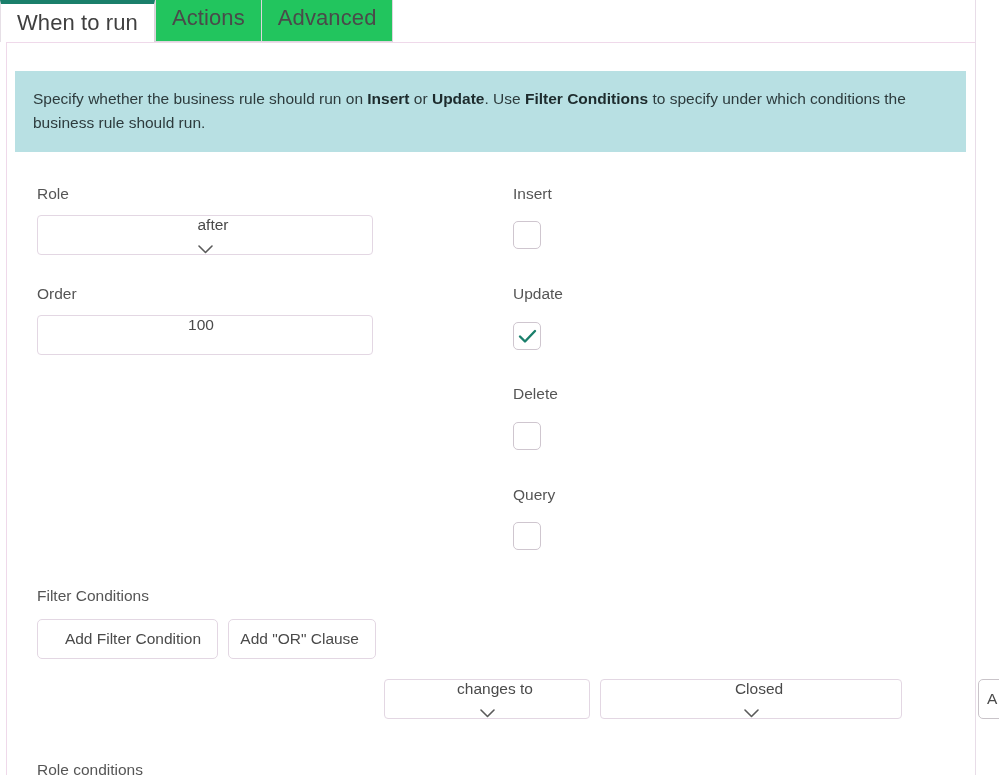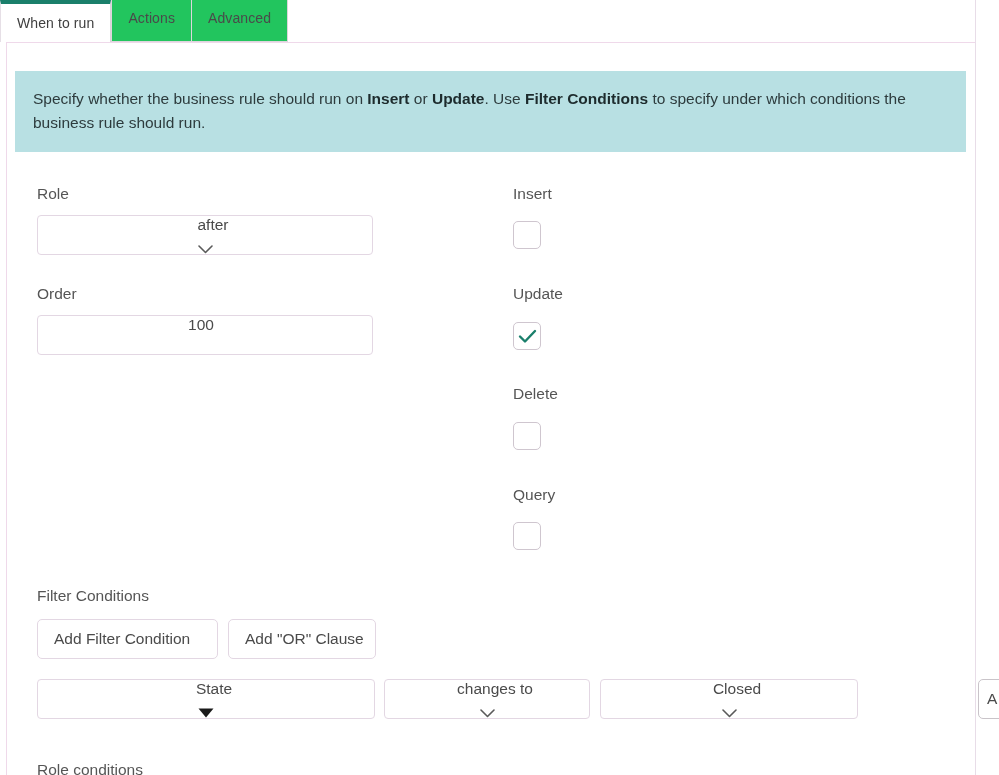--- a/index.html
+++ b/index.html
@@ -27,21 +27,21 @@
     align-items: flex-end;
     box-sizing: border-box;
   }
   .tab {
     box-sizing: border-box;
     height: 41px;
     display: flex;
     align-items: center;
     justify-content: center;
     padding: 0 16px;
-    font-size: 14px;
+    font-size: 22px;
     color: #4a4a4a;
     white-space: nowrap;
     letter-spacing: .1px;
   }
   .tab.active {
     background: #ffffff;
     border-top: 4px solid #1a7f6b;
     border-left: 1px solid #e6dfe6;
     border-right: 1px solid #d9d4d9;
     border-bottom: none;
@@ -164,21 +164,21 @@
   
   .btn {
     position: absolute;
     box-sizing: border-box;
     border: 1px solid #e3d7e3;
     border-radius: 5px;
     background: #ffffff;
     height: 40px;
     display: flex;
     align-items: center;
-    justify-content: flex-start;
+    justify-content: flex-end;
     padding: 0 16px;
     font-size: 15.5px;
     color: #4a4a4a;
     white-space: nowrap;
   }
   .btn.edge {
     border-color: #c9c4c9;
     justify-content: flex-start;
     padding: 0 8px;
     overflow: hidden;
@@ -246,37 +246,29 @@
   <div class="cb" style="left:506px; top:479px;"></div>
 
   <div class="section-label" style="left:30px; top:544px;">Filter Conditions</div>
   <div class="btn" style="left:30px; top:576px; width:181px;">
     <span>Add Filter Condition</span>
   </div>
   <div class="btn" style="left:221px; top:576px; width:148px;">
     <span>Add "OR" Clause</span>
   </div>
 
-  <div class="control" style="left:30px; top:636px; width:338px;">
-    <span class="val">State</span>
-    <span class="caret-solid">
-      <svg width="16" height="10" viewBox="0 0 16 10">
-          <path d="M0.5 0.5 L15.5 0.5 L8 9.5 Z" fill="#1a1a1a"></path>
-        </svg>
-    </span>
-  </div>
   <div class="control" style="left:377px; top:636px; width:206px;">
     <span class="val">changes to</span>
     <span class="chev">
       <svg width="15" height="9" viewBox="0 0 15 9">
           <path d="M1 1 L7.5 7.5 L14 1" fill="none" stroke="#5a5a5a" stroke-width="1.6" stroke-linecap="round" stroke-linejoin="round"></path>
         </svg>
     </span>
   </div>
-  <div class="control" style="left:593px; top:636px; width:258px;">
+  <div class="control" style="left:593px; top:636px; width:302px;">
     <span class="val">Closed</span>
     <span class="chev">
       <svg width="15" height="9" viewBox="0 0 15 9">
           <path d="M1 1 L7.5 7.5 L14 1" fill="none" stroke="#5a5a5a" stroke-width="1.6" stroke-linecap="round" stroke-linejoin="round"></path>
         </svg>
     </span>
   </div>
 
   <div class="section-label" style="left:30px; top:718px;">Role conditions</div>
 </div>

